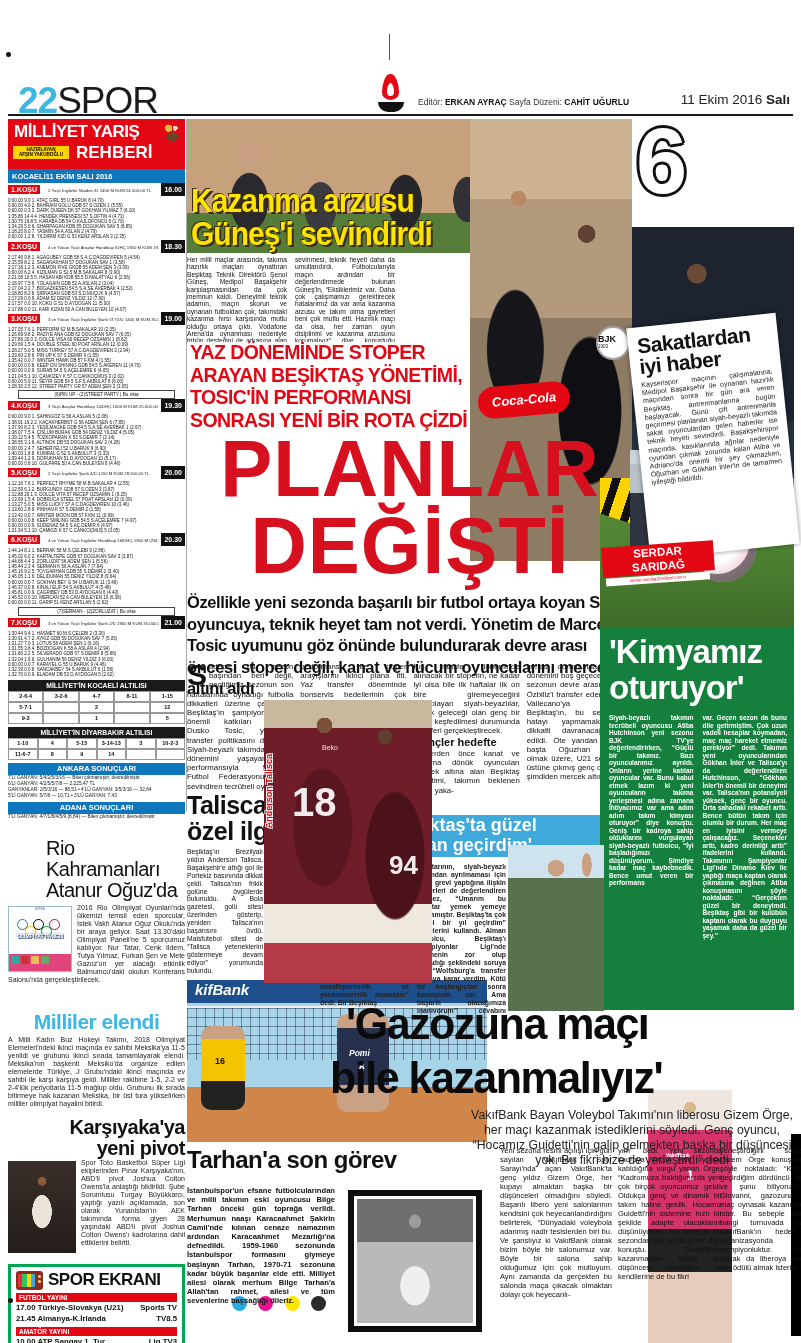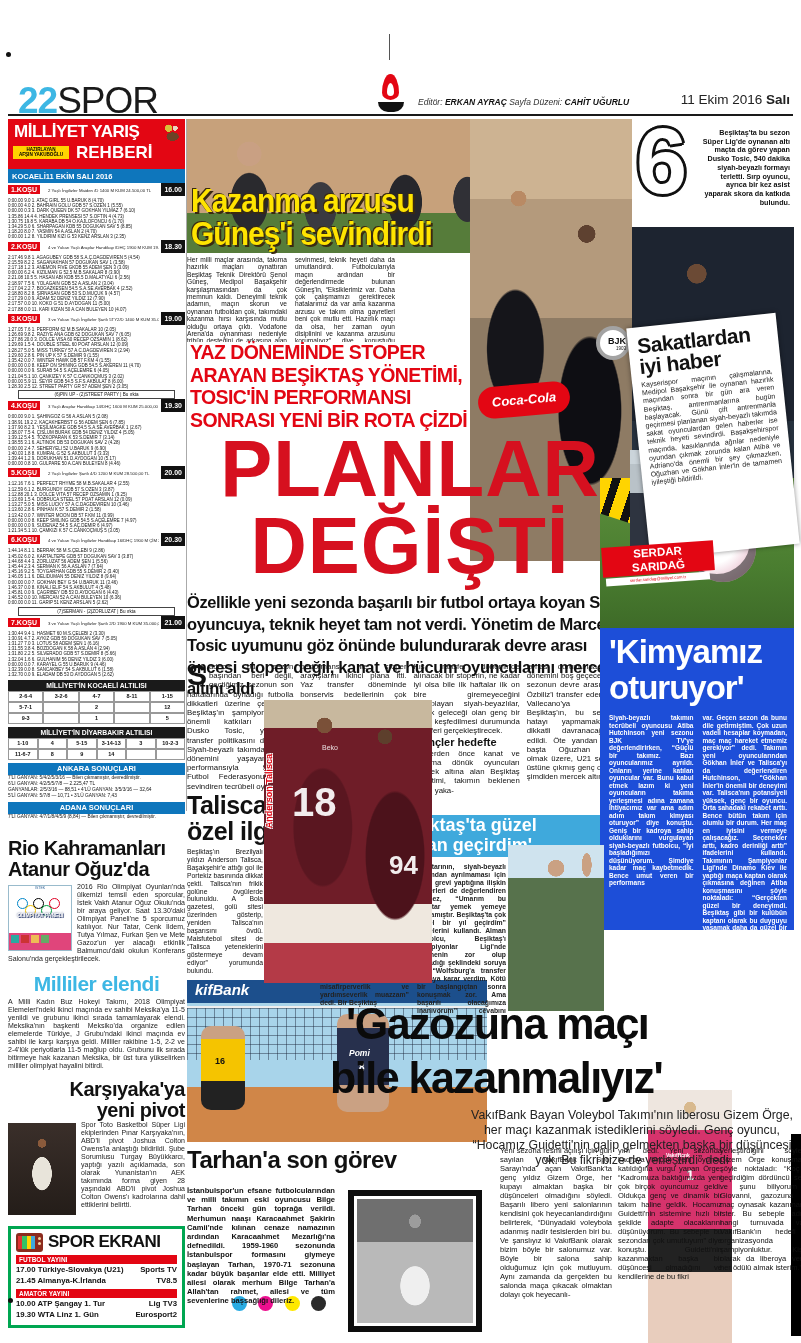--- a/index.html
+++ b/index.html
@@ -12,21 +12,21 @@
   .cropline{background:#555;}
   #masthead{left:18px;top:80px;font-size:37px;letter-spacing:-1px;}
   #masthead .num{color:#3db7e4;font-weight:bold;}
   #masthead .sec{color:#1a1a1a;font-weight:normal;}
   #logo{left:372px;top:74px;width:38px;height:40px;}
   .flame{position:absolute;left:10px;top:0;width:17px;height:26px;background:#e30613;
          border-radius:50% 50% 50% 50%/72% 72% 28% 28%;}
   .flame:before{content:"";position:absolute;left:5px;top:9px;width:7px;height:13px;background:#fff;
          border-radius:50% 50% 50% 50%/70% 70% 30% 30%;}
   .logobase{position:absolute;left:6px;top:28px;width:26px;height:10px;background:#111;border-radius:0 0 13px 13px;}
-  #editorline{left:418px;top:97px;font-size:8.5px;color:#333;font-style:italic;}
+  #editorline{left:418px;top:97px;font-size:8.5px;color:#333;}
   #editorline b{color:#111;}
   #dateline{left:600px;top:92px;width:190px;text-align:right;font-size:13.5px;color:#222;}
   #headrule{left:8px;top:114px;width:785px;height:2px;background:#1a1a1a;}
   
   #racing{left:8px;top:119px;width:177px;height:700px;overflow:hidden;}
   #vrule{left:186px;top:119px;width:1px;height:692px;background:#aaa;}
   .rg-head{position:relative;height:50px;background:#e30613;color:#fff;overflow:hidden;}
   .rg-t1{position:absolute;left:6px;top:3px;font-size:17px;font-weight:bold;letter-spacing:-.5px;}
   .rg-chip{position:absolute;left:5px;top:27px;width:56px;background:#ffd400;color:#000;
            font-size:4.6px;font-weight:bold;text-align:center;padding:1px 0;line-height:5.4px;}
@@ -43,29 +43,29 @@
   .race-time{position:absolute;right:0;top:-2px;background:#111;color:#fff;font-size:7px;font-weight:bold;padding:3px 3px;}
   .race-rows .rep-line{font-size:4.5px;line-height:5.2px;white-space:nowrap;overflow:hidden;color:#111;}
   .race-note{font-size:4.6px;border:1px solid #444;margin:1px 10px;text-align:center;padding:1px;}
   .alt-bar{margin-top:3px;height:11px;line-height:11px;background:#1a1a1a;color:#fff;font-size:6.8px;font-weight:bold;text-align:center;}
   .grid-row{display:flex;}
   .grid-cell{flex:1;border:0.5px solid #999;font-size:5.5px;font-weight:bold;text-align:center;height:9px;line-height:9px;overflow:hidden;}
   .res-bar{margin-top:3px;height:12px;line-height:12px;background:#0e76bc;color:#fff;font-size:7.5px;font-weight:bold;text-align:center;}
   .res-lines .rep-line{font-size:4.8px;line-height:6px;color:#111;}
   
   #leftlow{left:8px;top:838px;width:177px;}
-  .rio-h{font-size:20px;font-weight:bold;line-height:21px;letter-spacing:-.5px;}
+  .rio-h{font-size:20px;font-weight:normal;line-height:21px;letter-spacing:-.5px;margin-left:38px;}
   .rio-poster{float:left;width:62px;height:64px;margin:2px 5px 2px 0;border:1px solid #9bc;position:relative;background:#fff;overflow:hidden;}
   .rio-top{font-size:3.5px;color:#369;text-align:center;}
   .ring{position:absolute;width:9px;height:9px;border-radius:50%;border:1.6px solid;}
   .rio-band{position:absolute;bottom:0;left:0;right:0;height:13px;background:#e0457b;display:flex;gap:2px;padding:2px;}
   .rio-band span{width:8px;height:8px;display:block;}
   .rio-ptitle{position:absolute;left:0;right:0;top:26px;text-align:center;font-size:5px;font-weight:bold;color:#fff;text-shadow:0 0 2px #236,1px 1px 0 #236;}
   .smallbody{font-size:7px;line-height:8px;color:#222;}
-  .hockey-h{font-size:21px;font-weight:bold;color:#3db7e4;text-align:center;margin-top:9px;letter-spacing:-.5px;}
+  .hockey-h{font-size:21px;font-weight:bold;color:#3db7e4;text-align:center;margin-top:26px;letter-spacing:-.5px;}
   .bb-h{font-size:20px;font-weight:bold;text-align:right;line-height:21px;letter-spacing:-.5px;margin-top:9px;}
   .bb-photo{float:left;width:68px;height:92px;margin:2px 5px 2px 0;
             background:radial-gradient(20px 34px at 50% 55%,#e8e4da 0 48%,transparent 50%),
                        radial-gradient(9px 9px at 50% 22%,#8a5a3b 0 48%,transparent 50%),
                        linear-gradient(180deg,#3a2f2a,#241d19);}
   .tv-box{margin-top:9px;border:3px solid #00a651;padding:3px 5px 5px 5px;background:#fff;}
   .tv-head{display:flex;align-items:center;gap:5px;}
   .tv-icon{width:27px;height:19px;background:#8c2b1e;border-radius:3px;position:relative;}
   .tv-icon:before{content:"";position:absolute;left:2px;top:3px;width:17px;height:13px;
      background:linear-gradient(90deg,#e03333 0 25%,#33c166 25% 50%,#ffd500 50% 75%,#3fa9dc 75%);}
@@ -97,22 +97,22 @@
   #capbox{left:632px;top:119px;width:162px;height:108px;background:#fff;z-index:2;}
   #bignum{position:absolute;left:4px;top:-10px;font-size:92px;font-weight:bold;color:#fff;
      text-shadow:-3px 0 #111,3px 0 #111,0 -3px #111,0 3px #111,-2px -2px #111,2px 2px #111,-2px 2px #111,2px -2px #111;}
   #capbox .cap{position:absolute;right:4px;top:10px;width:92px;font-size:7.2px;font-weight:bold;text-align:right;line-height:8.7px;color:#111;}
   #sakat{left:638px;top:320px;width:150px;height:232px;background:#fff;transform:rotate(-6deg);
          padding:8px 9px;box-sizing:border-box;box-shadow:0 0 5px rgba(0,0,0,.45);z-index:4;}
   #sakat .t{font-size:21px;font-weight:bold;line-height:21px;letter-spacing:-.5px;}
   #sakat .b{margin-top:4px;font-size:7px;line-height:8.2px;color:#222;}
   #cola{left:478px;top:384px;width:92px;height:32px;background:#e30613;border-radius:16px;z-index:3;
         color:#fff;font-style:italic;font-weight:bold;font-size:13px;text-align:center;line-height:32px;transform:rotate(-5deg);}
-  #bjk{left:596px;top:326px;width:34px;height:34px;border-radius:50%;background:#fff;border:4px solid #a3a3a3;z-index:3;
-       text-align:right;box-sizing:border-box;}
+  #bjk{left:596px;top:326px;width:34px;height:34px;border-radius:50%;background:#fff;border:2px solid #a3a3a3;z-index:3;
+       text-align:left;box-sizing:border-box;}
   #bjk .a{font-size:9px;font-weight:bold;margin-top:6px;}
   #bjk .b{font-size:4.5px;}
   
   #deckred{left:190px;top:341px;width:300px;z-index:3;}
   #deckred div{font-size:19.5px;font-weight:bold;color:#e30613;line-height:22.5px;letter-spacing:-.6px;}
   #planlar{left:187px;top:430px;width:446px;text-align:center;z-index:3;}
   #planlar div{font-size:78px;font-weight:bold;color:#d6101f;line-height:77px;letter-spacing:1px;transform:scaleY(1.03);}
   #deck2{left:187px;top:592px;width:446px;font-size:16.5px;font-weight:bold;line-height:21.5px;letter-spacing:-.4px;color:#101010;}
   #body4{left:187px;top:662px;width:446px;height:150px;overflow:hidden;display:flex;gap:7px;z-index:1;}
   #body4 .col{flex:1;font-size:7.8px;line-height:9.2px;color:#111;}
@@ -147,21 +147,21 @@
      box-shadow:inset -6px -8px 0 rgba(30,30,30,.55),inset 10px 6px 0 rgba(240,170,190,.5);}
   .boot{position:absolute;left:-6px;top:4px;width:96px;height:44px;transform:rotate(18deg);
      background:repeating-linear-gradient(90deg,#ffd400 0 12px,#111 12px 20px);}
   #authorPhoto{left:630px;top:450px;width:64px;height:102px;z-index:3;
      background:radial-gradient(13px 15px at 50% 22%,#c99b78 0 48%,transparent 50%),
        linear-gradient(180deg,#cbd4da 0 14%,#b9c2c8 14% 42%,#2e3440 42%);}
   #authorRib{left:602px;top:544px;width:112px;height:30px;background:#e30613;transform:rotate(-4deg);z-index:4;
      color:#fff;font-size:11.5px;font-weight:bold;text-align:center;line-height:14px;padding-top:1px;box-sizing:border-box;}
   #authorMail{left:606px;top:575px;width:104px;height:8px;background:#fff;transform:rotate(-4deg);z-index:4;
      color:#e30613;font-size:4.2px;text-align:center;line-height:8px;}
-  #pinkBox{left:600px;top:628px;width:194px;height:302px;background:#1d4ed8;z-index:2;}
+  #pinkBox{left:600px;top:628px;width:194px;height:382px;background:#15803d;z-index:2;}
   #pinkBox .t{position:absolute;left:9px;top:6px;font-size:33px;font-weight:bold;color:#fff;line-height:36px;letter-spacing:-1px;}
   #pinkCols{position:absolute;left:9px;top:86px;width:178px;height:288px;display:flex;gap:9px;overflow:hidden;}
   #pinkCols .col{flex:1;font-size:6.5px;font-weight:bold;line-height:7.5px;color:#fff;}
   
   #vbPhoto{left:187px;top:980px;width:300px;height:162px;overflow:hidden;
      background:linear-gradient(180deg,#1c4f8c 0 14%,#a8d4ea 14% 66%,#d08648 66% 100%);}
   #vbPhoto .net{position:absolute;left:0;top:26px;width:100%;height:52px;
      background:repeating-linear-gradient(90deg,rgba(25,35,55,.45) 0 1px,transparent 1px 9px),
                 repeating-linear-gradient(180deg,rgba(25,35,55,.45) 0 1px,transparent 1px 9px);
      border-top:2px solid #eee;}
@@ -438,21 +438,20 @@
 
   <div class="abs" id="photoA"></div>
   <div class="abs" id="photoB"></div>
   <div class="abs" id="photoC"></div>
   <div class="abs" id="gunesH">
     <div>Kazanma arzusu</div>
     <div>Güneş'i sevindirdi</div>
   </div>
   <div class="abs" id="capbox">
     <div id="bignum">6</div>
-    <div class="cap">Beşiktaş'ta bu sezon Süper Lig'de oynanan altı maçta da görev yapan Dusko Tosic, 540 dakika siyah-beyazlı formayı terletti. Sırp oyuncu, ayrıca bir kez asist yaparak skora da katkıda bulundu.</div>
   </div>
   <div class="abs" id="cola">Coca-Cola</div>
   <div class="abs" id="bjk">
     <div class="a">BJK</div>
     <div class="b">1903</div>
   </div>
   <div class="abs" id="sakat">
     <div class="t">
       <div>Sakatlardan</div>
       <div>iyi haber</div>

